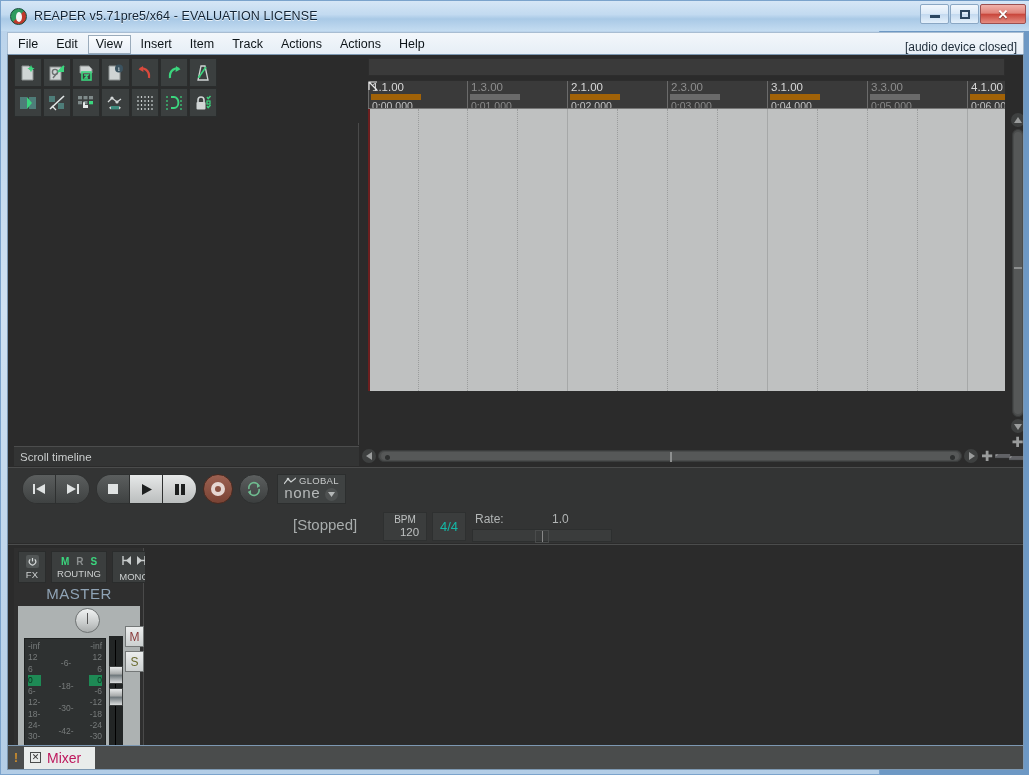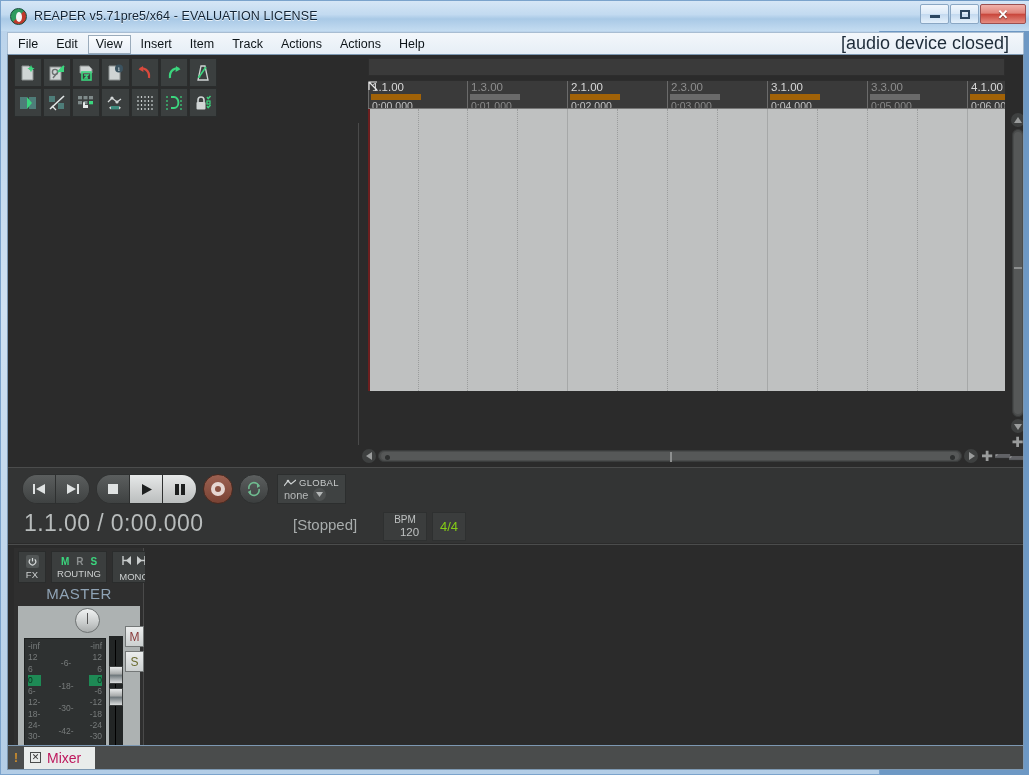--- a/index.html
+++ b/index.html
@@ -72,22 +72,22 @@
   .menu-item {
     font-size: 12.5px; color: #0d1418; padding: 2px 8px; margin-left: 2px;
     line-height: 15px;
   }
   .menu-item.active {
     border: 1px solid #9aabbb;
     background: linear-gradient(180deg,#fbfdff 0%,#e7eef6 100%);
     padding: 1px 7px;
   }
   #audio-status {
-    margin-left: auto; margin-right: 14px;
-    font-size: 18px; color: #1d2b38;
+    margin-left: auto; margin-right: 6px;
+    font-size: 12px; color: #1d2b38;
   }
 
   
   #app-body {
     position: absolute; left: 6px; top: 53px; width: 1017px; height: 692px;
     background: #2b2b2b;
     border: 1px solid #7d98b2;
     overflow: hidden;
   }
 
@@ -263,21 +263,21 @@
     border: 4px solid #e6d7d2;
   }
   #automation-box {
     height: 30px; background: #3f4242; border: 1px solid #2c2e2e;
     display: flex; flex-direction: column; justify-content: center;
     padding: 1px 6px; margin-left: 2px;
   }
   #auto-top { display: flex; align-items: center; gap: 3px; }
   #auto-label { font-size: 9.5px; color: #c8cbcb; letter-spacing: .3px; }
   #auto-bottom { display: flex; align-items: center; gap: 5px; }
-  #auto-mode { font-size: 11px; color: #b6b9b9; }
+  #auto-mode { font-size: 15px; color: #b6b9b9; font-family: Liberation Mono, monospace; }
   #auto-chev {
     width: 13px; height: 13px; border-radius: 50%; background: #4e5151;
     display: flex; align-items: center; justify-content: center;
   }
   #time-display {
     position: absolute; left: 16px; top: 42px;
     font-size: 23px; color: #b8bcbc; letter-spacing: .4px;
   }
   #play-state {
     position: absolute; left: 285px; top: 48px;
@@ -285,21 +285,21 @@
   }
   .tempo-cell {
     position: absolute; top: 44px; height: 29px;
     background: #3b3d3d; border: 1px solid #2e3030;
     display: flex; flex-direction: column; align-items: center; justify-content: center;
   }
   #bpm-cell { left: 375px; width: 44px; }
   #bpm-cell .lbl { font-size: 10px; color: #bfc2c2; line-height: 12px; }
   #bpm-cell .val { font-size: 11.5px; color: #bfc2c2; line-height: 13px; margin-left: 9px; }
   #timesig-cell { left: 424px; width: 34px; }
-  #timesig-cell .val { font-size: 13px; color: #84cc16; }
+  #timesig-cell .val { font-size: 13px; color: #14b8a6; }
   #rate-box {
     position: absolute; left: 464px; top: 44px; width: 140px; height: 30px;
   }
   #rate-label { position: absolute; left: 3px; top: 0; font-size: 12px; color: #b2b5b5; }
   #rate-value { position: absolute; left: 80px; top: 0; font-size: 12px; color: #b2b5b5; }
   #rate-track {
     position: absolute; left: 0; top: 17px; width: 140px; height: 13px;
     background: #3a3c3c; border: 1px solid #2d2f2f;
   }
   #rate-thumb {
@@ -575,20 +575,23 @@
             <path d="M13 3 l1.2 1.6 2.3 -2.6" stroke="#3bd67e" stroke-width="1.4" fill="none"></path>
             <rect x="13" y="7" width="3" height="3" fill="none" stroke="#3bd67e" stroke-width="1.2"></rect>
             <path d="M13 12 l1.2 1.6 2.3 -2.6" stroke="#3bd67e" stroke-width="1.4" fill="none"></path>
           </svg>
         </div>
       </div>
     </div>
 
     <div id="tcp-area"></div>
 
+    <div id="status-strip">
+      <span>Scroll timeline</span>
+    </div>
 
     <div id="arrange-wrap">
       <div id="topbar-strip"></div>
       <div id="ruler">
         <svg id="ruler-cursor-arrow" viewBox="0 0 11 12">
           <path d="M1 1 h8 M1 1 v8 M1 1 L9 9" stroke="#e8e8e8" stroke-width="1.2" fill="none"></path>
         </svg>
         <div class="ruler-mark major" style="left:0px">
           <span class="rm-measure">1.1.00</span>
           <span class="rm-time">0:00.000</span>
@@ -733,31 +736,37 @@
             <span id="auto-mode">none</span>
             <span id="auto-chev">
               <svg width="7" height="5" viewBox="0 0 7 5">
                   <path d="M0 0 L7 0 L3.5 5 z" fill="#b4b7b7"></path>
                 </svg>
             </span>
           </div>
         </div>
       </div>
 
-      <div id="time-display">1.1.00 / 0:00.000</div>
       <div id="play-state">[Stopped]</div>
 
       <div class="tempo-cell" id="bpm-cell">
         <span class="lbl">BPM</span>
         <span class="val">120</span>
       </div>
       <div class="tempo-cell" id="timesig-cell">
         <span class="val">4/4</span>
       </div>
 
+      <div id="rate-box">
+        <span id="rate-label">Rate:</span>
+        <span id="rate-value">1.0</span>
+        <div id="rate-track">
+          <div id="rate-thumb"></div>
+        </div>
+      </div>
 
     </div>
 
     <div id="mixer-panel">
       <div id="master-strip">
 
         <div id="master-top-btns">
           <div class="mt-btn" id="fx-btn">
             <span id="fx-power">
               <svg width="9" height="9" viewBox="0 0 9 9">

